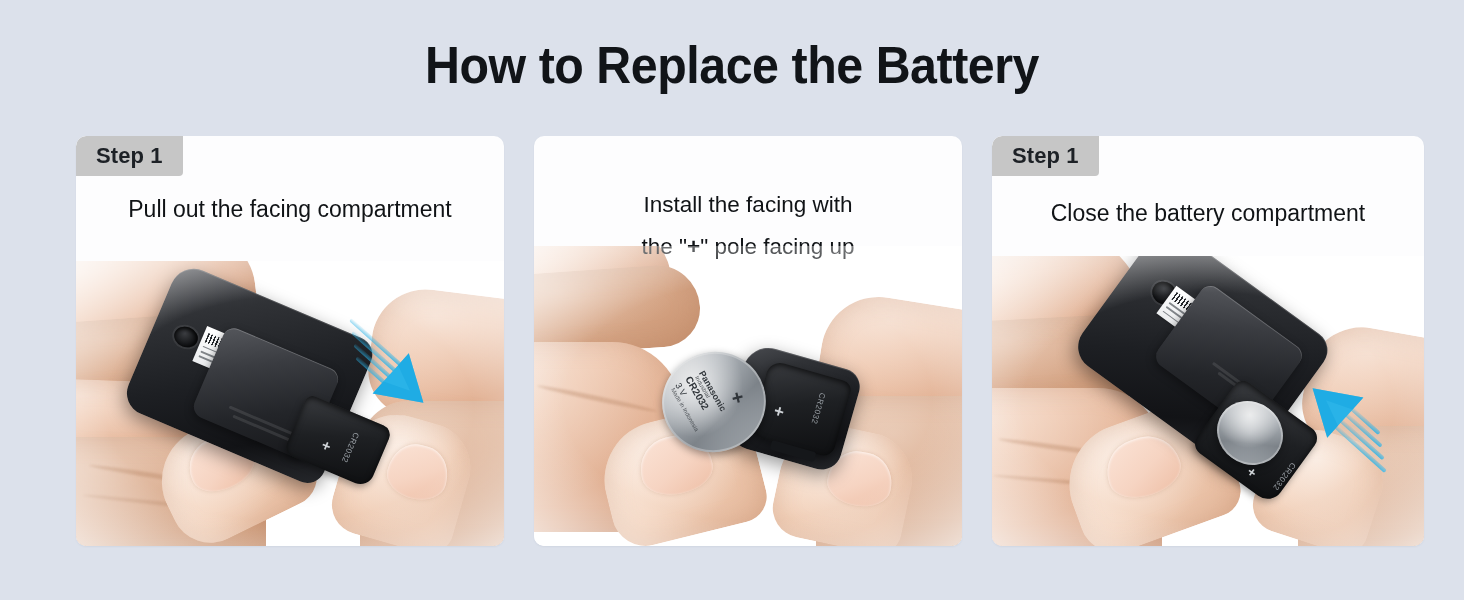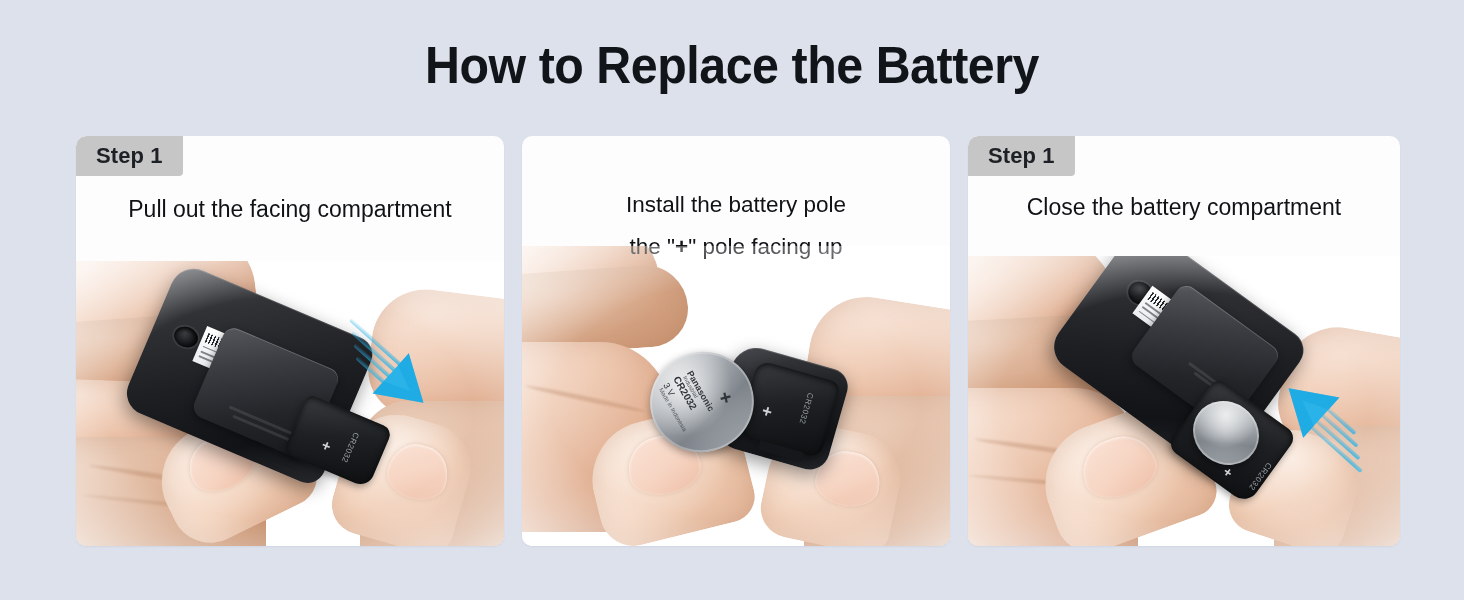--- a/index.html
+++ b/index.html
@@ -21,21 +21,21 @@
     color:#111418;
     font-family:"Liberation Sans","DejaVu Sans",sans-serif;
     transform:scaleX(0.93);
     transform-origin:center;
   }
 
   
   .cards{
     position:absolute;left:76px;top:136px;
     width:1312px;height:410px;
-    display:flex;gap:18px;
+    display:flex;gap:30px;
   }
   .card{
     position:relative;
     width:428px;height:410px;
     background:#fdfdfe;
     border-radius:10px;
     overflow:hidden;
     box-shadow:0 1px 2px rgba(70,85,110,.07);
     flex:0 0 auto;
   }
@@ -60,21 +60,21 @@
     text-align:center;
     color:#101316;
     font-size:23px;line-height:38px;
     font-weight:400;
     z-index:5;
     padding:0 10px;
     box-sizing:border-box;
   }
   .caption .pl{font-weight:700;}
   .card.c2 .caption{top:48px;font-size:22.5px;line-height:42px;}
-  .card.c3 .caption{top:52px;}
+  .card.c3 .caption{top:58px;}
 
   
   .photo{
     position:absolute;left:0;bottom:0;width:100%;
     background:#ffffff;
     overflow:hidden;
   }
   .card.c1 .photo{height:285px;border-bottom-left-radius:10px;border-bottom-right-radius:10px;}
   .card.c2 .photo{height:300px;border-bottom-left-radius:10px;border-bottom-right-radius:10px;}
   .card.c3 .photo{height:290px;border-bottom-left-radius:10px;border-bottom-right-radius:10px;}
@@ -231,21 +231,21 @@
               <path d="M70 28 L70 44 L70 66 L70 82 L114 55 Z" fill="#29b3e8"></path>
               <path d="M70 28 L114 55 L70 82 L70 66 L96 55 L70 44 Z" fill="#18a6e0" opacity=".55"></path>
             </g>
           </svg>
         </div>
       </div>
     </div>
 
     <div class="card c2">
       <div class="caption">
-        <div>Install the battery pole</div>
+        <div>Install the facing with</div>
         <div>
           <span>the "</span><span class="pl">+</span><span>" pole facing up</span>
         </div>
       </div>
 
       <div class="photo">
 
         <div class="skin" style="left:-80px;top:-16px;width:218px;height:118px;border-radius:0 64px 54px 0;transform:rotate(-12deg);"></div>
         <div class="skin dark" style="left:-54px;top:24px;width:220px;height:82px;border-radius:0 52px 46px 0;transform:rotate(-4deg);"></div>
         <div class="skin" style="left:-84px;top:96px;width:232px;height:190px;border-radius:0 70px 0 0;"></div>

